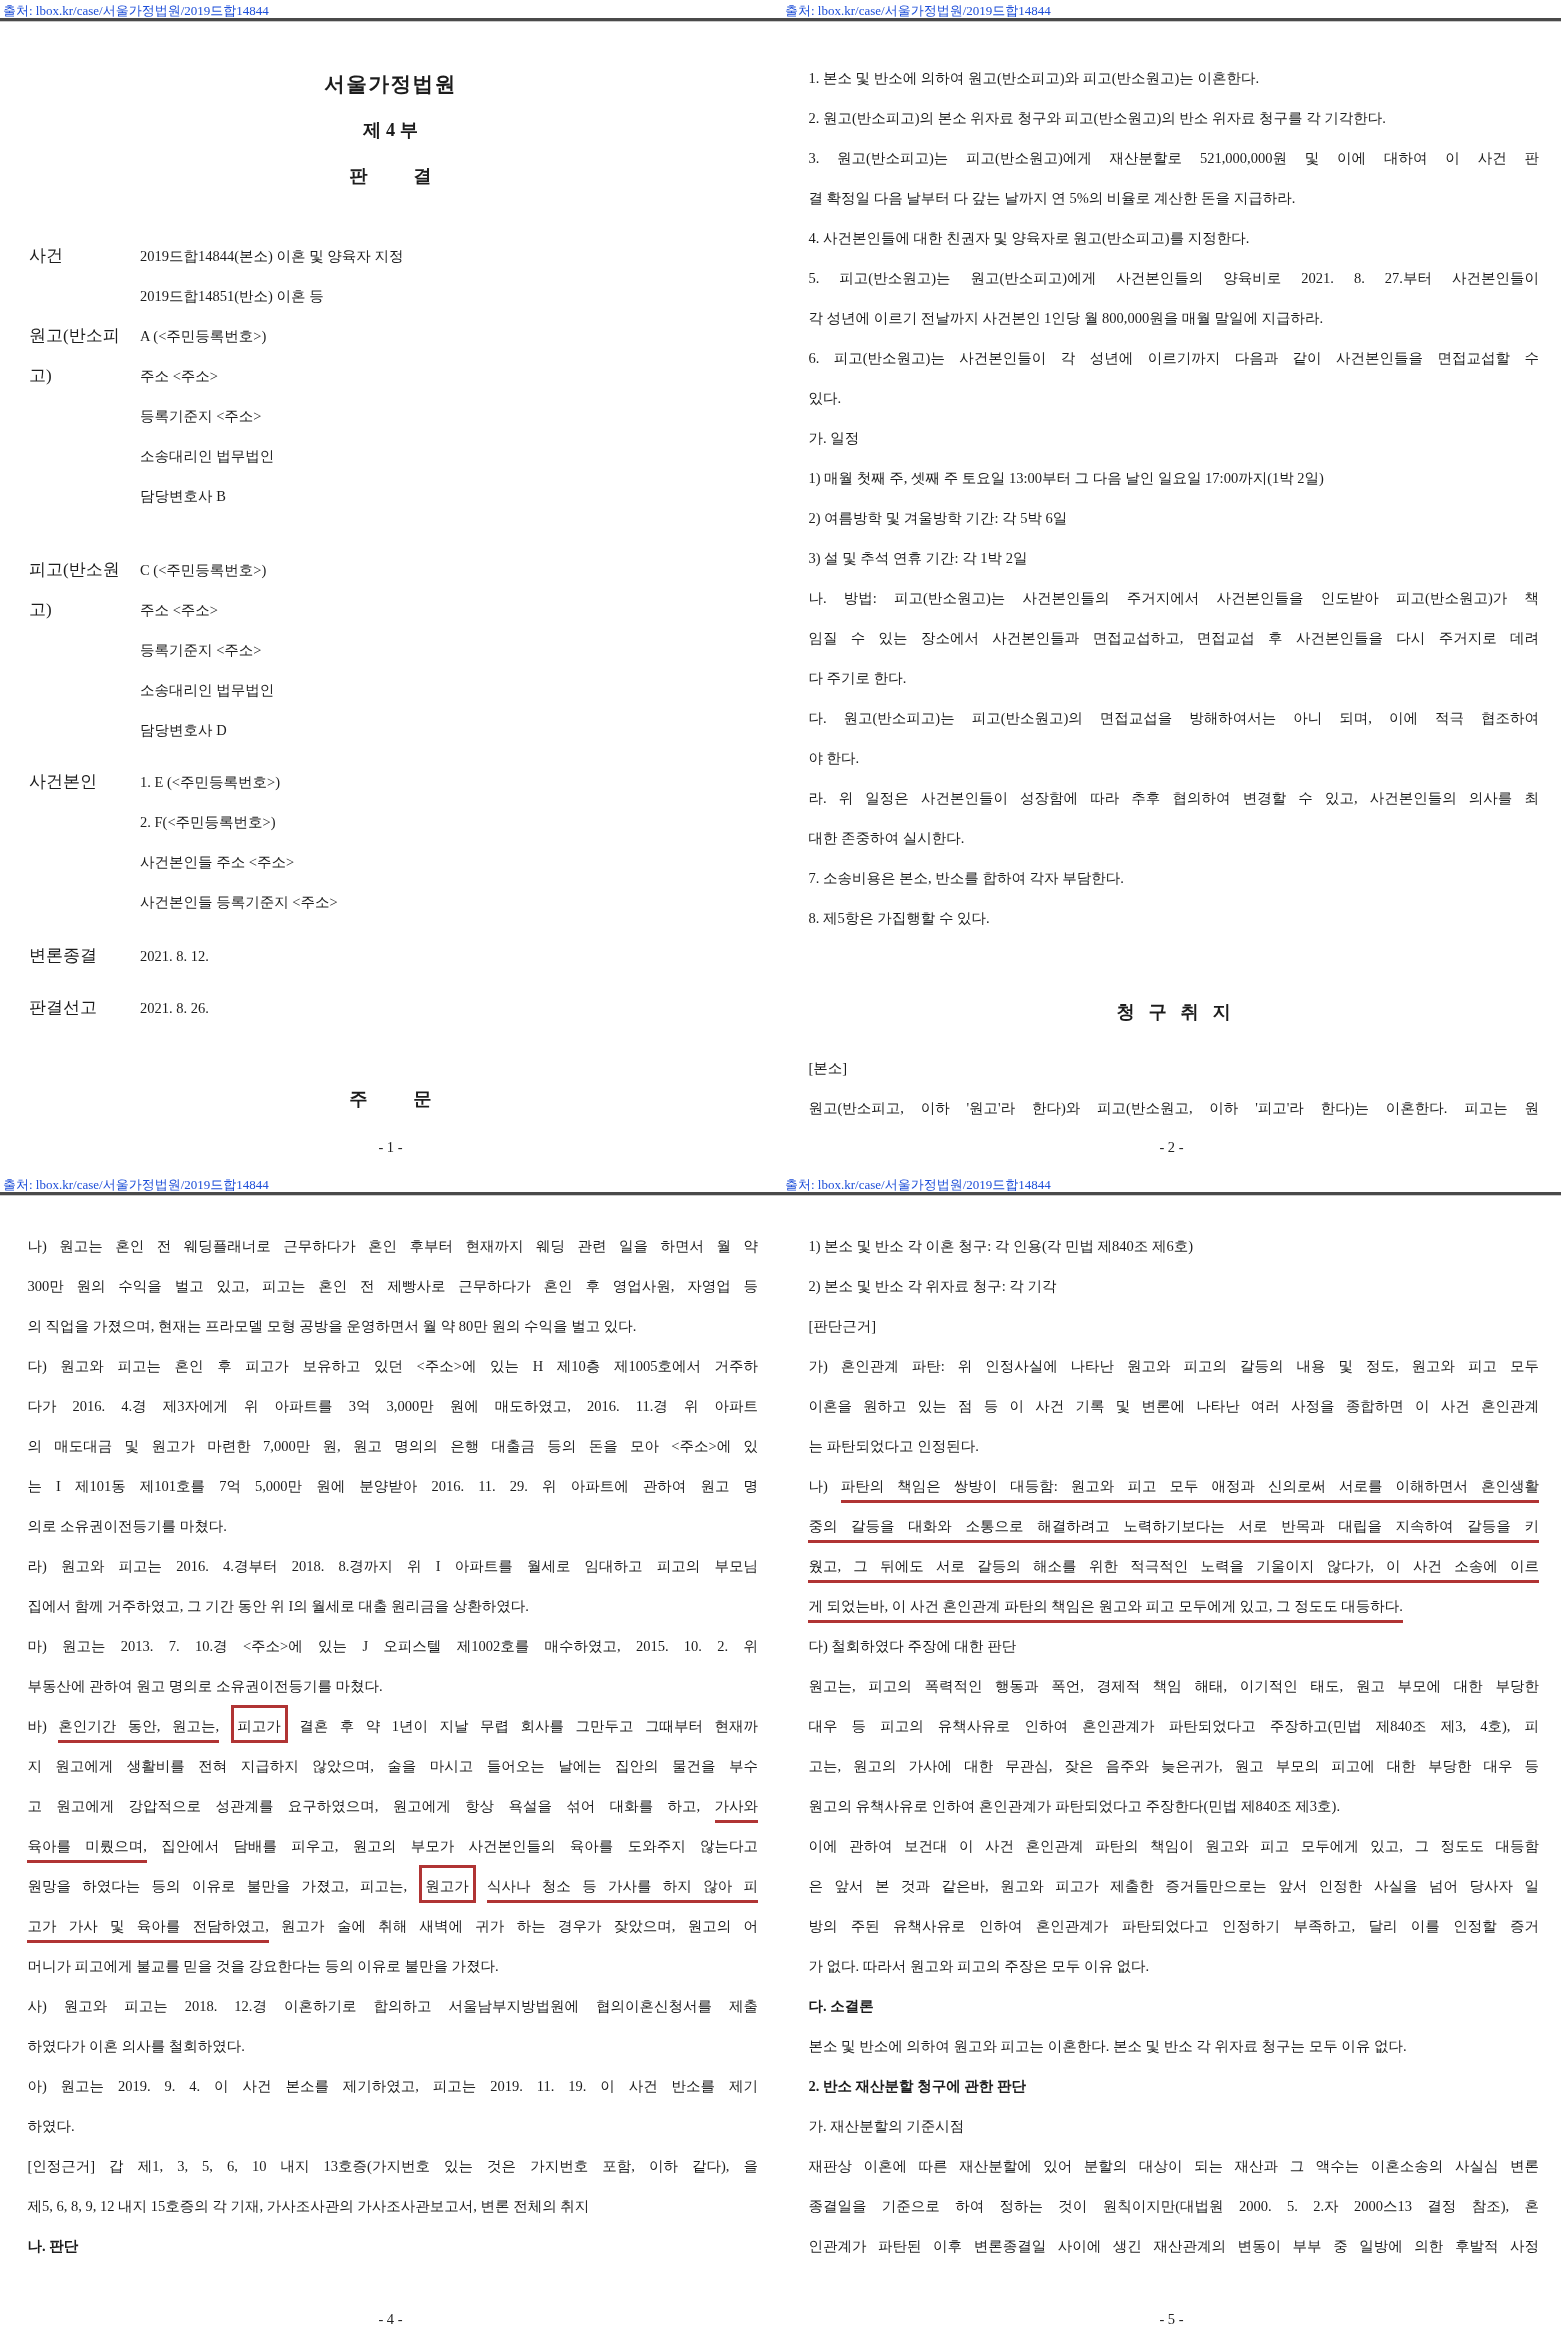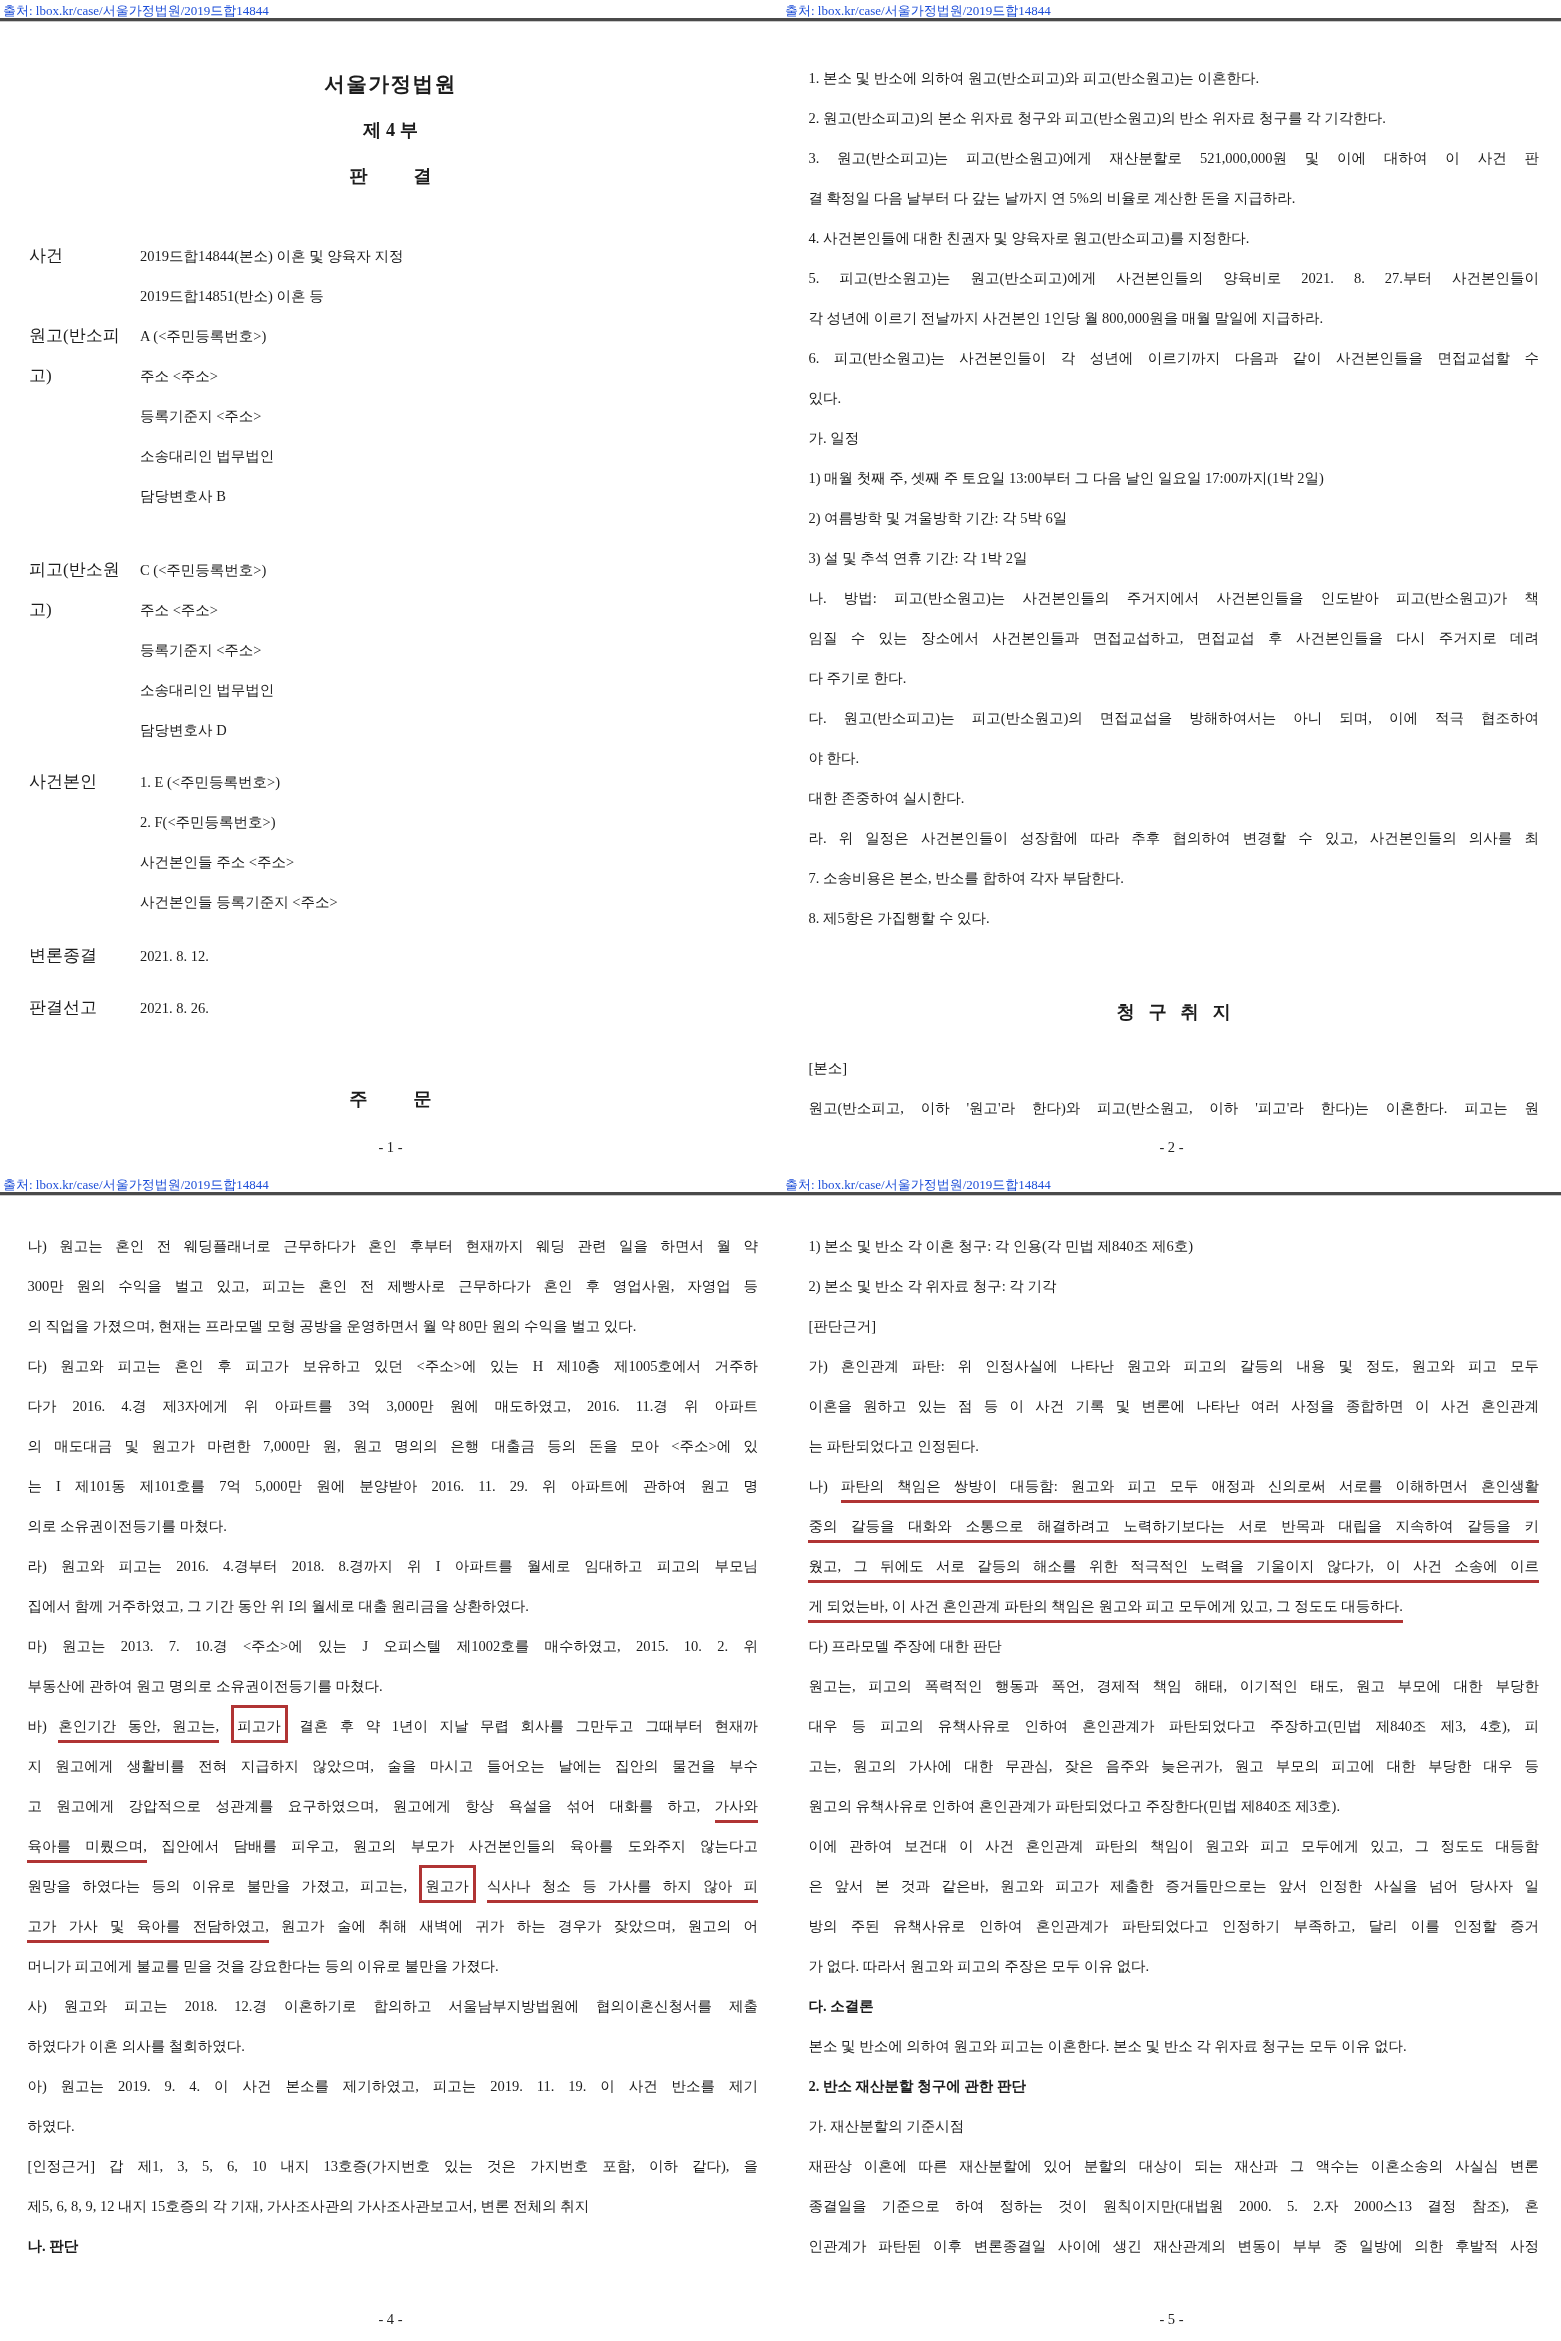--- a/index.html
+++ b/index.html
@@ -141,22 +141,22 @@
           <div class="tline"><span>있다.</span></div>
           <div class="tline"><span>가. 일정</span></div>
           <div class="tline"><span>1) 매월 첫째 주, 셋째 주 토요일 13:00부터 그 다음 날인 일요일 17:00까지(1박 2일)</span></div>
           <div class="tline"><span>2) 여름방학 및 겨울방학 기간: 각 5박 6일</span></div>
           <div class="tline"><span>3) 설 및 추석 연휴 기간: 각 1박 2일</span></div>
           <div class="tline fill"><span>나. 방법: 피고(반소원고)는 사건본인들의 주거지에서 사건본인들을 인도받아 피고(반소원고)가 책</span></div>
           <div class="tline fill"><span>임질 수 있는 장소에서 사건본인들과 면접교섭하고, 면접교섭 후 사건본인들을 다시 주거지로 데려</span></div>
           <div class="tline"><span>다 주기로 한다.</span></div>
           <div class="tline fill"><span>다. 원고(반소피고)는 피고(반소원고)의 면접교섭을 방해하여서는 아니 되며, 이에 적극 협조하여</span></div>
           <div class="tline"><span>야 한다.</span></div>
+          <div class="tline fill"><span>라. 위 일정은 사건본인들이 성장함에 따라 추후 협의하여 변경할 수 있고, 사건본인들의 의사를 최</span></div>
           <div class="tline"><span>대한 존중하여 실시한다.</span></div>
-          <div class="tline fill"><span>라. 위 일정은 사건본인들이 성장함에 따라 추후 협의하여 변경할 수 있고, 사건본인들의 의사를 최</span></div>
           <div class="tline"><span>7. 소송비용은 본소, 반소를 합하여 각자 부담한다.</span></div>
           <div class="tline"><span>8. 제5항은 가집행할 수 있다.</span></div>
           <div class="tline center-heading"><span>청   구   취   지</span></div>
           <div class="tline sub-bracket"><span>[본소]</span></div>
           <div class="tline fill"><span>원고(반소피고, 이하 '원고'라 한다)와 피고(반소원고, 이하 '피고'라 한다)는 이혼한다. 피고는 원</span></div>
         </div>
       <div class="pagenum" style="top:1139px;">- 2 -</div>
     </div>
   </div>
 
@@ -202,21 +202,21 @@
           <div class="tline"><span>1) 본소 및 반소 각 이혼 청구: 각 인용(각 민법 제840조 제6호)</span></div>
           <div class="tline"><span>2) 본소 및 반소 각 위자료 청구: 각 기각</span></div>
           <div class="tline"><span>[판단근거]</span></div>
           <div class="tline fill"><span>가) 혼인관계 파탄: 위 인정사실에 나타난 원고와 피고의 갈등의 내용 및 정도, 원고와 피고 모두</span></div>
           <div class="tline fill"><span>이혼을 원하고 있는 점 등 이 사건 기록 및 변론에 나타난 여러 사정을 종합하면 이 사건 혼인관계</span></div>
           <div class="tline"><span>는 파탄되었다고 인정된다.</span></div>
           <div class="tline fill"><span>나) </span><span class="red-u">파탄의 책임은 쌍방이 대등함: 원고와 피고 모두 애정과 신의로써 서로를 이해하면서 혼인생활</span></div>
           <div class="tline fill"><span class="red-u">중의 갈등을 대화와 소통으로 해결하려고 노력하기보다는 서로 반목과 대립을 지속하여 갈등을 키</span></div>
           <div class="tline fill"><span class="red-u">웠고, 그 뒤에도 서로 갈등의 해소를 위한 적극적인 노력을 기울이지 않다가, 이 사건 소송에 이르</span></div>
           <div class="tline"><span class="red-u">게 되었는바, 이 사건 혼인관계 파탄의 책임은 원고와 피고 모두에게 있고, 그 정도도 대등하다.</span></div>
-          <div class="tline"><span>다) 프라모델 주장에 대한 판단</span></div>
+          <div class="tline"><span>다) 철회하였다 주장에 대한 판단</span></div>
           <div class="tline fill"><span>원고는, 피고의 폭력적인 행동과 폭언, 경제적 책임 해태, 이기적인 태도, 원고 부모에 대한 부당한</span></div>
           <div class="tline fill"><span>대우 등 피고의 유책사유로 인하여 혼인관계가 파탄되었다고 주장하고(민법 제840조 제3, 4호), 피</span></div>
           <div class="tline fill"><span>고는, 원고의 가사에 대한 무관심, 잦은 음주와 늦은귀가, 원고 부모의 피고에 대한 부당한 대우 등</span></div>
           <div class="tline"><span>원고의 유책사유로 인하여 혼인관계가 파탄되었다고 주장한다(민법 제840조 제3호).</span></div>
           <div class="tline fill"><span>이에 관하여 보건대 이 사건 혼인관계 파탄의 책임이 원고와 피고 모두에게 있고, 그 정도도 대등함</span></div>
           <div class="tline fill"><span>은 앞서 본 것과 같은바, 원고와 피고가 제출한 증거들만으로는 앞서 인정한 사실을 넘어 당사자 일</span></div>
           <div class="tline fill"><span>방의 주된 유책사유로 인하여 혼인관계가 파탄되었다고 인정하기 부족하고, 달리 이를 인정할 증거</span></div>
           <div class="tline"><span>가 없다. 따라서 원고와 피고의 주장은 모두 이유 없다.</span></div>
           <div class="tline bold"><span>다. 소결론</span></div>
           <div class="tline"><span>본소 및 반소에 의하여 원고와 피고는 이혼한다. 본소 및 반소 각 위자료 청구는 모두 이유 없다.</span></div>

